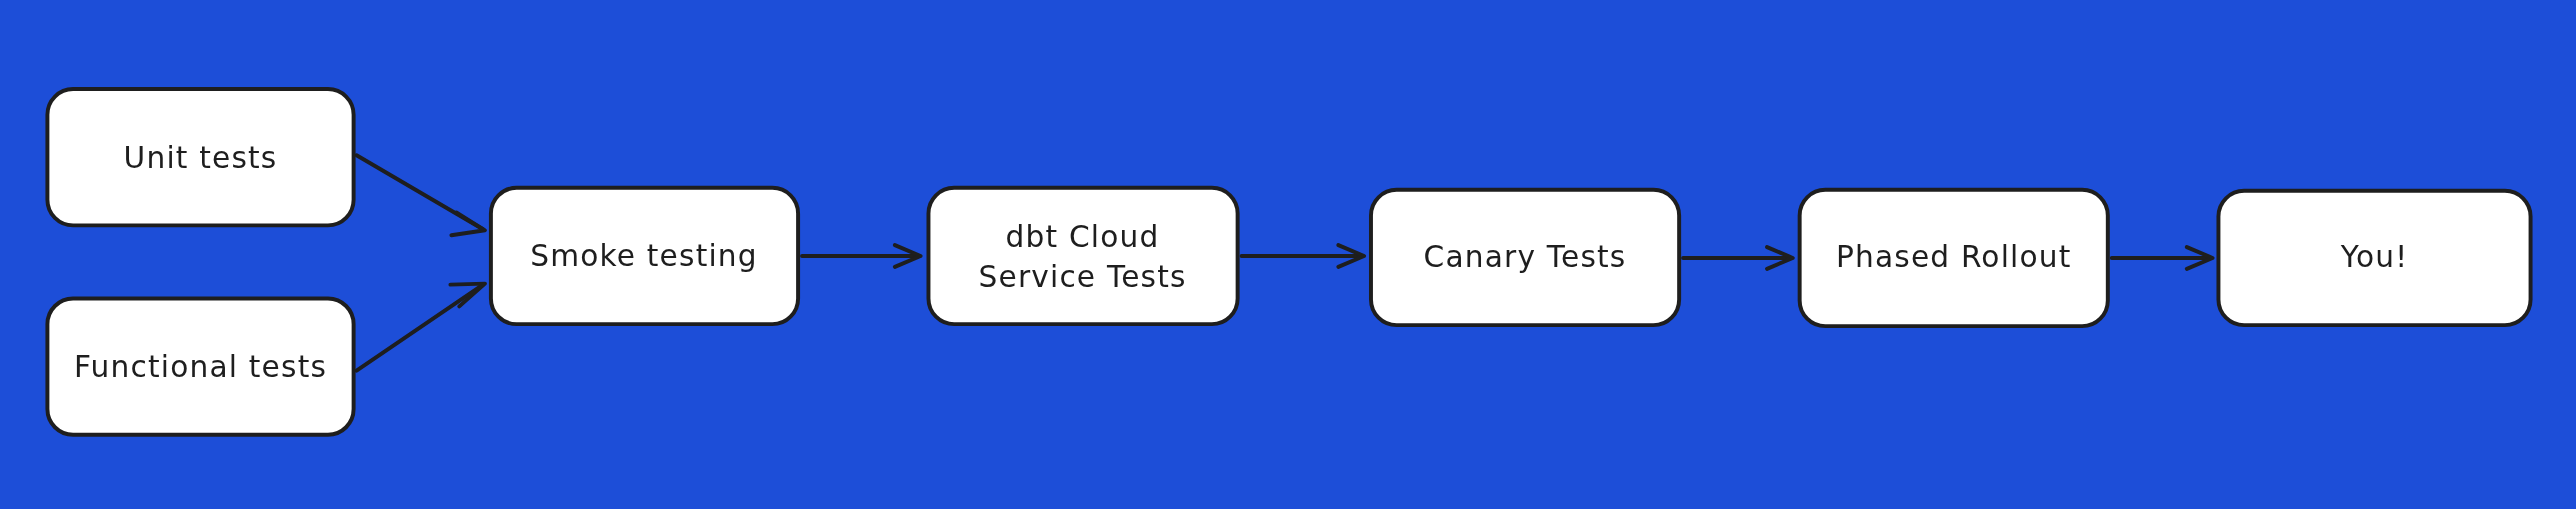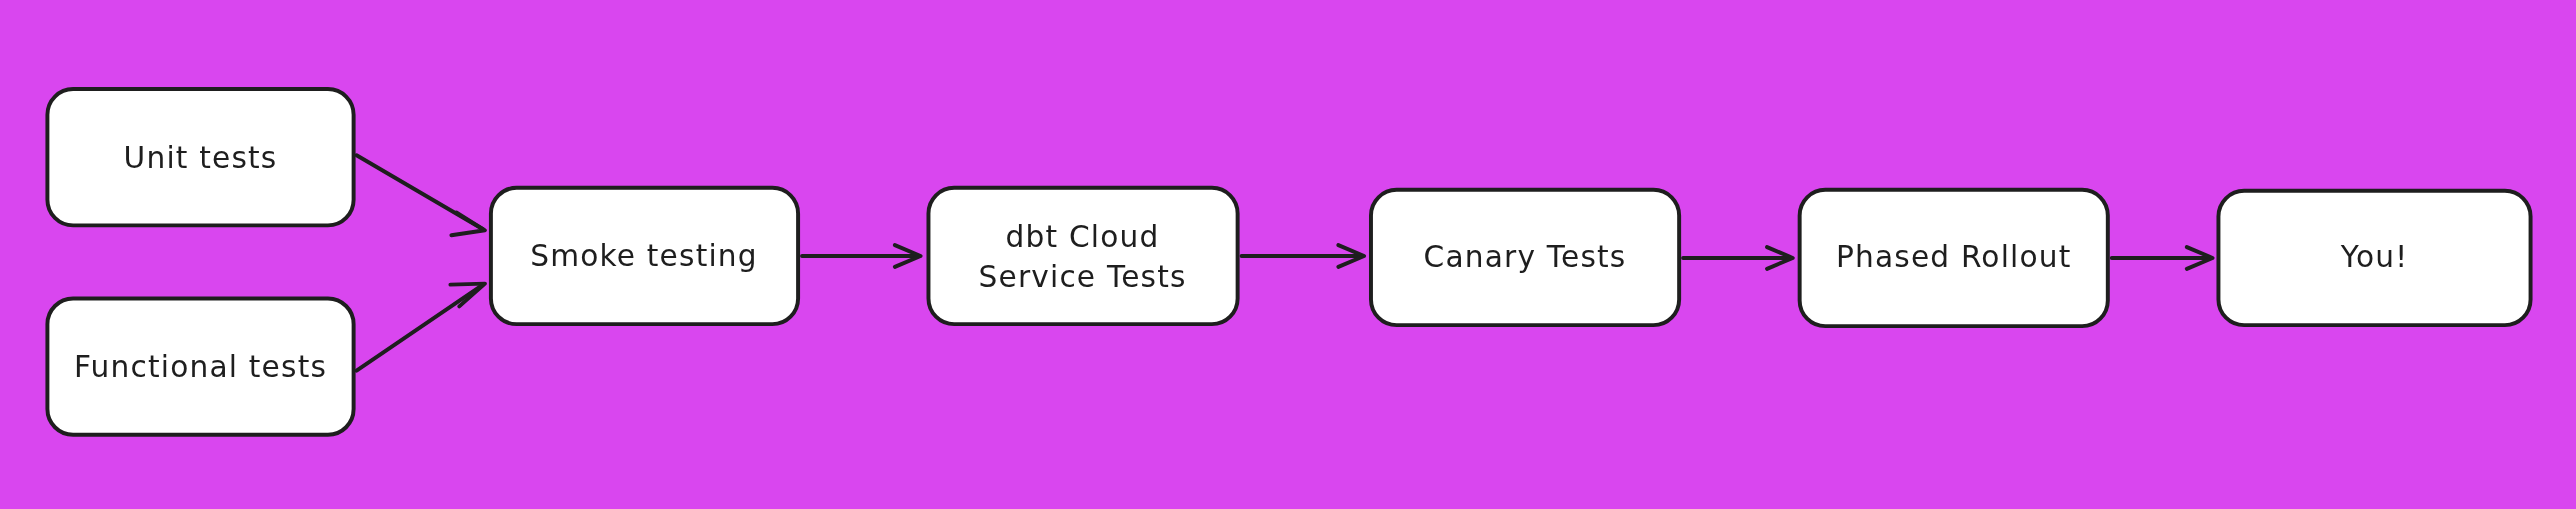--- a/index.html
+++ b/index.html
@@ -8,21 +8,21 @@
     padding: 0;
     background: #ffffff;
   }
   body {
     font-family: "DejaVu Sans", sans-serif;
   }
   #canvas {
     position: relative;
     width: 2576px;
     height: 510px;
-    background: #d946ef;
+    background: #1d4ed8;
     overflow: hidden;
   }
   #diagram-svg {
     position: absolute;
     left: 0;
     top: 0;
     width: 2576px;
     height: 510px;
     display: block;
   }

